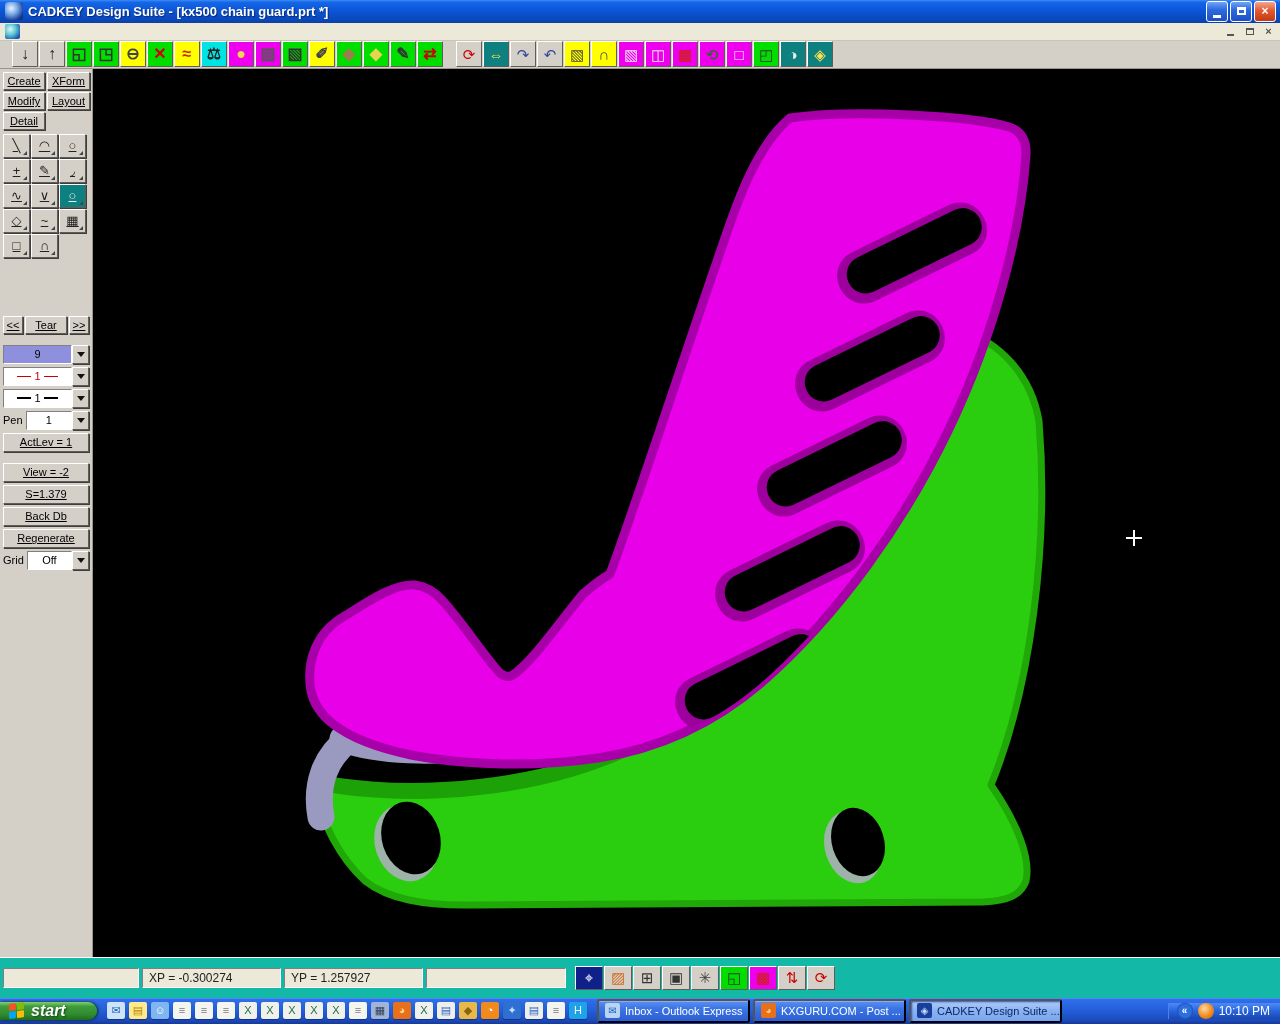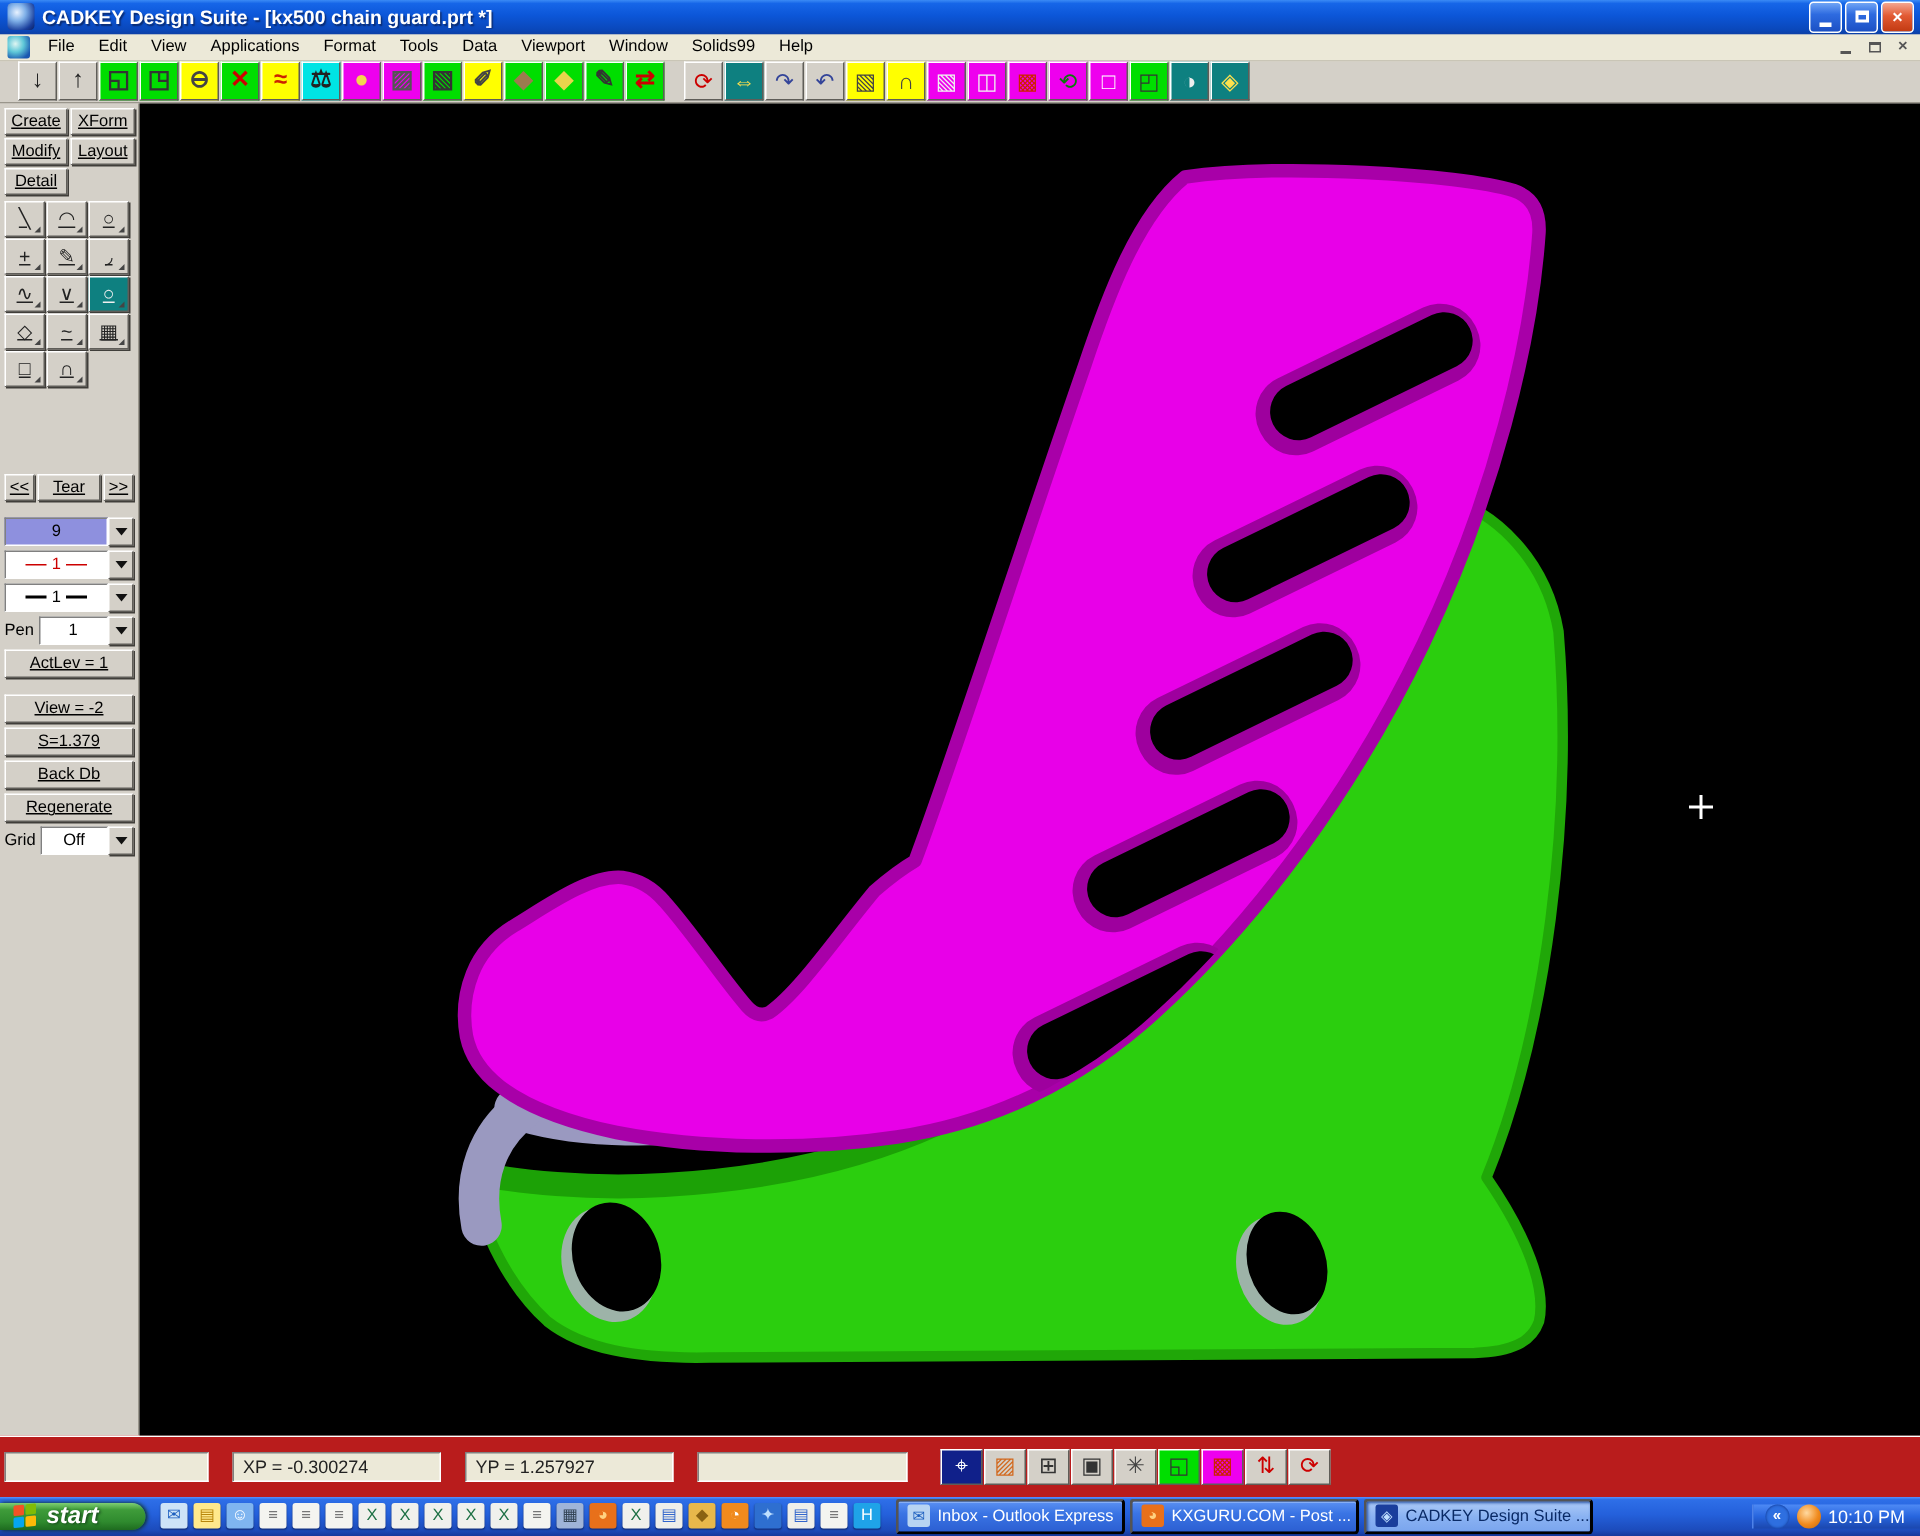--- a/index.html
+++ b/index.html
@@ -83,21 +83,21 @@
 
   
   .viewport { position:relative; width:1187px; height:888px; background:#000; overflow:hidden; }
   .viewport svg { position:absolute; inset:0; }
   .crosshair { position:absolute; left:1033px; top:461px; width:16px; height:16px; }
   .crosshair::before, .crosshair::after { content:""; position:absolute; background:#fff; }
   .crosshair::before { left:7px; top:0; width:2px; height:16px; }
   .crosshair::after { top:7px; left:0; height:2px; width:16px; }
 
   
-  .statusbar { height:46px; background:#b91c1c; display:flex; align-items:center; padding:0 3px; gap:16px;
+  .statusbar { height:46px; background:#14b8a6; display:flex; align-items:center; padding:0 3px; gap:3px;
     border-top:1px solid #fff; }
   .spanel { height:20px; border:1px solid; border-color:#808080 #FFF #FFF #808080; background:#ECE9D8;
     display:flex; align-items:center; padding:0 6px; font-size:12px; color:#222; }
   .sp-prompt { width:136px; }
   .sp-coord { width:139px; }
   .sp-extra { width:140px; }
   .sbtools { display:flex; margin-left:6px; }
   .sbtools .tool { width:28px; height:24px; }
 
   
@@ -145,33 +145,20 @@
         </button>
       <button class="winbtn">
           <i class="glyph-restore"></i>
         </button>
       <button class="winbtn close">×</button>
     </span>
   </div>
 
   <div class="menubar">
     <span class="mdi-icon"></span>
-    <span style="display:flex;">
-        <span class="mi">File</span>
-        <span class="mi">Edit</span>
-        <span class="mi">View</span>
-        <span class="mi">Applications</span>
-        <span class="mi">Format</span>
-        <span class="mi">Tools</span>
-        <span class="mi">Data</span>
-        <span class="mi">Viewport</span>
-        <span class="mi">Window</span>
-        <span class="mi">Solids99</span>
-        <span class="mi">Help</span>
-      </span>
     <span class="menu-spacer"></span>
     <button class="mdi-btn">
         <i class="glyph-min"></i>
       </button>
     <button class="mdi-btn">
         <i class="glyph-restore"></i>
       </button>
     <button class="mdi-btn">×</button>
   </div>
 

